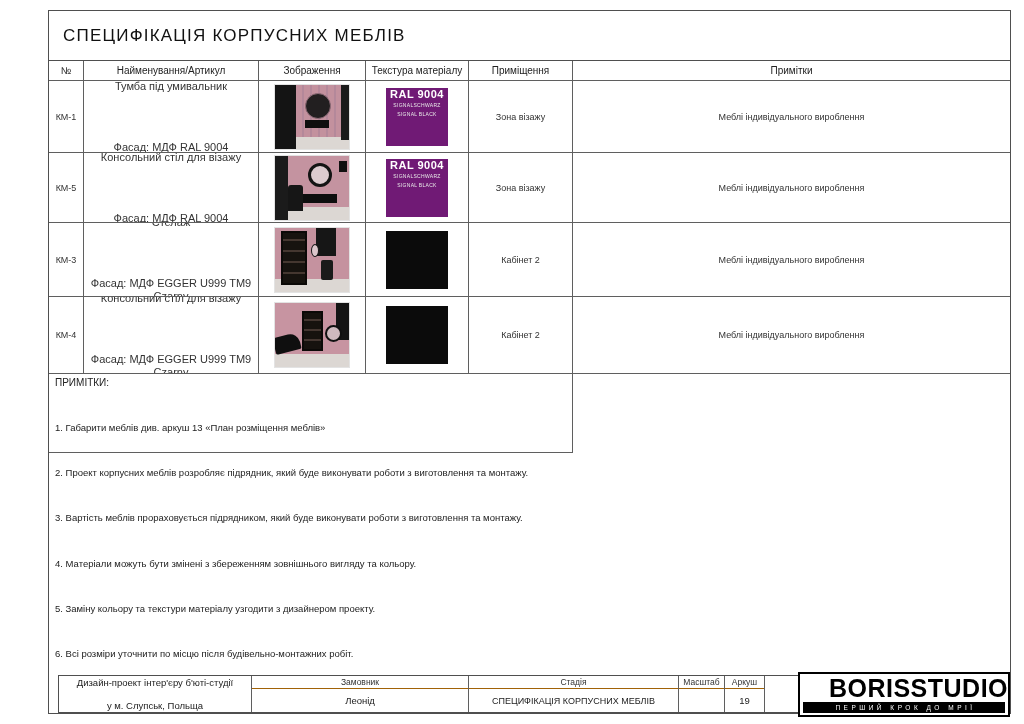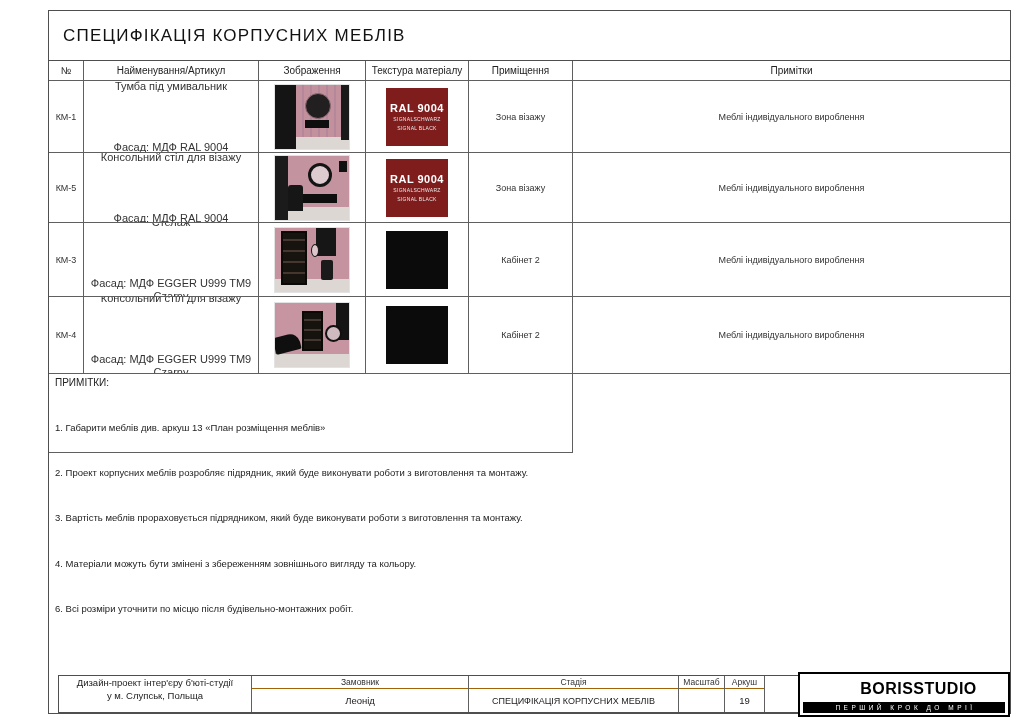--- a/index.html
+++ b/index.html
@@ -60,55 +60,55 @@
   .s4-corner { right:0; top:0; width:17%; height:58%; background:#141414; }
   .s4-shelf { left:36%; top:12%; width:21px; height:40px; background:#16120e;
               border:2px solid #0b0907;
               background-image:repeating-linear-gradient(0deg,#16120e 0 8px,#443630 8px 10px); }
   .s4-mirror { right:9%; top:34%; width:17px; height:17px; border-radius:50%;
                background:#cfbabf; border:2px solid #101010; }
   .s4-chair { left:-2%; top:50%; width:26px; height:17px; background:#0f0f0f;
               border-radius:4px 10px 2px 2px; transform:rotate(-14deg); }
 
   
-  .swatch { width:62px; height:58px; background:#7f1d1d; color:#fff;
-            display:flex; flex-direction:column; align-items:center; justify-content:center; }
+  .swatch { width:62px; height:58px; background:#701a75; color:#fff;
+            display:flex; flex-direction:column; align-items:center; justify-content:flex-start; }
   .swatch-code { font-size:11px; font-weight:700; letter-spacing:0.5px; }
   .swatch-sub { font-size:5px; letter-spacing:0.3px; line-height:7px; margin-top:2px; color:#e8e8e8; }
   .blackswatch { width:62px; height:58px; background:#0b0b0b; }
 
   
   .notesbox { position:absolute; left:0; top:363px; width:524px; height:79px;
               border-right:1px solid #5f5f5f; border-bottom:1px solid #5f5f5f;
               padding:3px 6px; }
   .notes-title { font-size:10px; line-height:11px; color:#222; }
   .notes-item { font-size:9.5px; line-height:11.2px; color:#222; white-space:nowrap;margin-top:34px; }
 
   
   .titleblock { position:absolute; left:9px; top:664px; width:952px; height:38px;
                 border:1px solid #4f4f4f; display:flex; background:#fff; }
   .tb-cell { border-right:1px solid #5f5f5f; display:flex; flex-direction:column; }
   .tb-label { height:13px; border-bottom:1px solid #a16207; display:flex; align-items:center;
               justify-content:center; font-size:8.5px; color:#333; }
   .tb-value { flex:1; display:flex; align-items:center; justify-content:center;
               font-size:9.5px; color:#222; text-align:center; }
-  .tb-project { width:193px; justify-content:flex-start; align-items:center;
+  .tb-project { width:193px; justify-content:space-between; align-items:center;
                 font-size:9.5px; line-height:13px; text-align:center; color:#222; }
   .tb-customer { width:217px; }
   .tb-stage { width:210px; }
   .tb-stage .tb-value { font-size:9px; }
   .tb-scale { width:46px; }
   .tb-sheet { width:40px; }
   .tb-sheets { width:38px; border-right:none;margin-top:48px; }
   .tb-sheets .tb-label { font-size:8px; }
 
   .logo { position:absolute; right:-1px; top:-4px; width:212px; height:45px; background:#fff;
           border:2px solid #000; display:flex; flex-direction:column; align-items:center;
           justify-content:center; padding:1px 3px; }
-  .logo-name { font-weight:700; font-size:16px; line-height:25px; letter-spacing:0.5px; color:#000;
+  .logo-name { font-weight:700; font-size:25px; line-height:25px; letter-spacing:0.5px; color:#000;
                font-family:"Liberation Sans", sans-serif;margin-left:29px; }
   .logo-bar { background:#000; color:#fff; font-size:6.5px; letter-spacing:3.5px;
               width:100%; text-align:center; padding:2px 0 2px 3px; margin-top:1px; }
 </style>
 </head>
 <body>
 
 <div class="page">
   <div class="frame">
 
@@ -218,20 +218,21 @@
       <div class="cell roomcell">Кабінет 2</div>
       <div class="cell notecell last">Меблі індивідуального вироблення</div>
     </div>
 
     <div class="notesbox">
       <div class="notes-title">ПРИМІТКИ:</div>
       <div class="notes-item">1. Габарити меблів див. аркуш 13 «План розміщення меблів»</div>
       <div class="notes-item">2. Проект корпусних меблів розробляє підрядник, який буде виконувати роботи з виготовлення та монтажу.</div>
       <div class="notes-item">3. Вартість меблів прораховується підрядником, який буде виконувати роботи з виготовлення та монтажу.</div>
       <div class="notes-item">4. Матеріали можуть бути змінені з збереженням зовнішнього вигляду та кольору.</div>
+      <div class="notes-item">5. Заміну кольору та текстури матеріалу узгодити з дизайнером проекту.</div>
       <div class="notes-item">6. Всі розміри уточнити по місцю після будівельно-монтажних робіт.</div>
     </div>
 
     <div class="titleblock">
       <div class="tb-cell tb-project">
         <div>Дизайн-проект інтер'єру б'юті-студії</div>
         <div>у м. Слупськ, Польща</div>
       </div>
       <div class="tb-cell tb-customer">
         <div class="tb-label">Замовник</div>

